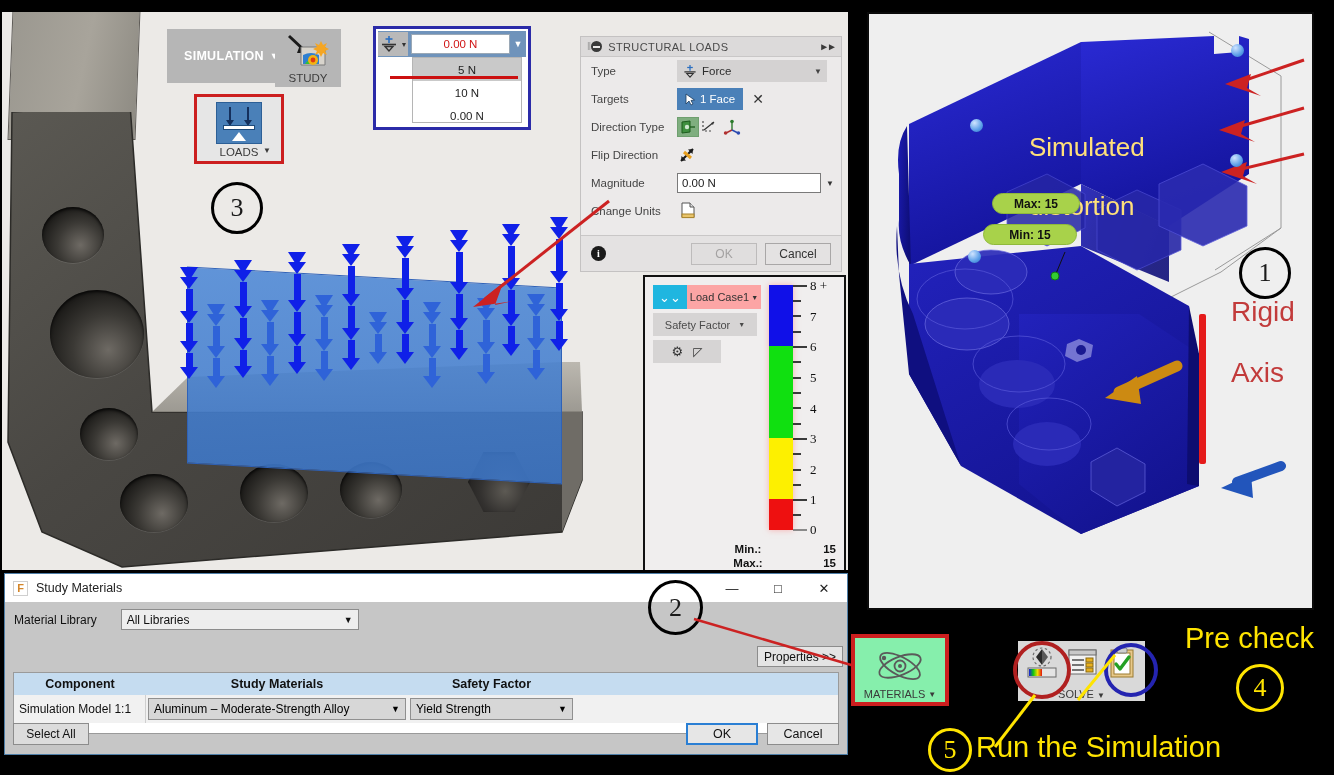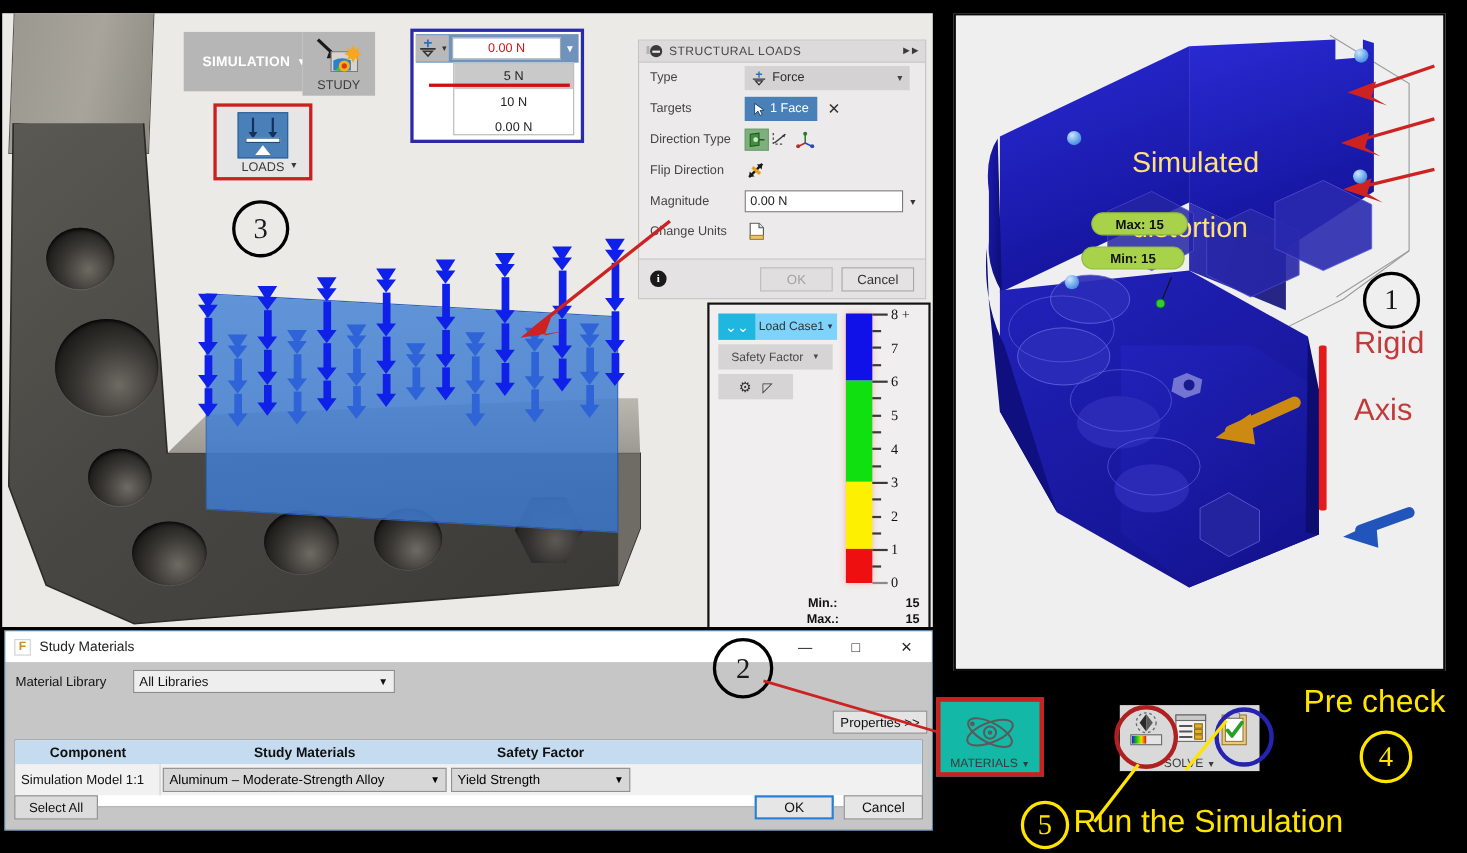--- a/index.html
+++ b/index.html
@@ -137,21 +137,21 @@
   .btn-cancel{ margin-left:8px;width:66px;height:22px;background:#e4e2e2;border:1px solid #a9a7a7;color:#333;font-size:12px;display:flex;align-items:center;justify-content:center;}
   .info-ic{width:15px;height:15px;border-radius:50%;background:#1a1a1a;color:#fff;font-size:10px;font-weight:bold;display:flex;align-items:center;justify-content:center;font-family:"Liberation Serif",serif;}
 
   
   .legend{
     position:absolute; left:641px; top:263px; width:203px; height:303px;
     background:#f0eeee; border:2px solid #111;
   }
   .lg-row1{ position:absolute;left:8px;top:8px;display:flex;height:24px;}
   .lg-check{ width:34px;background:#1fb6e0;display:flex;align-items:center;justify-content:center;color:#fff;font-size:13px;}
-  .lg-case{ width:74px;background:#7dd3fc;display:flex;align-items:center;justify-content:center;font-size:11px;color:#333;gap:2px;}
+  .lg-case{ width:74px;background:#fca5a5;display:flex;align-items:center;justify-content:center;font-size:11px;color:#333;gap:2px;}
   .lg-row2{ position:absolute;left:8px;top:36px;width:104px;height:23px;background:#d6d4d4;display:flex;align-items:center;justify-content:center;font-size:11px;color:#4a4a4a;gap:8px;}
   .lg-row3{ position:absolute;left:8px;top:63px;width:68px;height:23px;background:#d6d4d4;display:flex;align-items:center;justify-content:center;gap:10px;font-size:13px;color:#333;}
   .cbar{ position:absolute;left:124px;top:8px;width:24px;height:245px;box-shadow:0 0 6px rgba(255,120,120,.55);}
   .cbar .seg{width:100%;}
   .ticks{position:absolute;left:148px;top:8px;width:14px;height:245px;}
   .ticks i{position:absolute;left:0;height:1.6px;background:#3a3a3a;}
   .tlabels{position:absolute;left:165px;top:0;width:36px;height:261px;}
   .tlabels span{position:absolute;font-size:13px;color:#111;font-family:"Liberation Serif",serif;}
   .minmax{position:absolute;left:0;right:8px;bottom:6px;font-size:11.5px;color:#111;font-weight:bold;}
   .minmax div{display:flex;justify-content:flex-end;gap:0;line-height:14px;}
@@ -193,21 +193,21 @@
   .trow{display:flex;height:28px;background:#f1f1f1;}
   .td{font-size:12px;color:#111;display:flex;align-items:center;padding-left:5px;border-right:1px solid #cfcfcf;}
   .cellsel{height:22px;margin:3px 2px;background:#d7d7d7;border:1px solid #909090;display:flex;align-items:center;padding-left:5px;font-size:12px;}
   .cellsel .cg{margin-left:auto;margin-right:5px;font-size:9px;}
   .sm-foot{position:absolute;left:8px;right:8px;bottom:8px;height:24px;display:flex;align-items:center;}
   .selall{width:76px;height:22px;background:#dcdcdc;border:1px solid #8c8c8c;font-size:12px;color:#111;display:flex;align-items:center;justify-content:center;}
   .okb{margin-left:auto;width:72px;height:22px;background:#e6e6e6;border:2px solid #2a7fd4;font-size:12.5px;color:#111;display:flex;align-items:center;justify-content:center;}
   .cb{margin-left:9px;width:72px;height:22px;background:#e6e6e6;border:1px solid #8c8c8c;font-size:12.5px;color:#111;display:flex;align-items:center;justify-content:center;}
 
   
-  .mat-box{position:absolute;left:851px;top:634px;width:98px;height:72px;border:4px solid #cc1f1f;background:#14b8a6;}
+  .mat-box{position:absolute;left:851px;top:634px;width:98px;height:72px;border:4px solid #cc1f1f;background:#86efac;}
   .mat-inner{position:absolute;inset:0;display:flex;flex-direction:column;align-items:center;justify-content:flex-end;padding-bottom:2px;}
   .mat-lbl{font-size:11px;color:#3a3a3a;}
   .solve-grp{position:absolute;left:1018px;top:641px;width:127px;height:60px;background:#d9d9d9;}
   .solve-lbl{position:absolute;left:0;right:0;bottom:1px;text-align:center;font-size:11px;color:#3a3a3a;}
   .sv-ic{position:absolute;top:5px;width:36px;height:34px;}
   .ring-red{position:absolute;left:1013px;top:641px;width:58px;height:58px;border:4px solid #b02020;border-radius:50%;}
   .ring-blue{position:absolute;left:1104px;top:643px;width:54px;height:54px;border:4px solid #2424b0;border-radius:50%;}
   .ytext{position:absolute;color:#ffe400;font-size:29px;}
 </style>
 </head>

